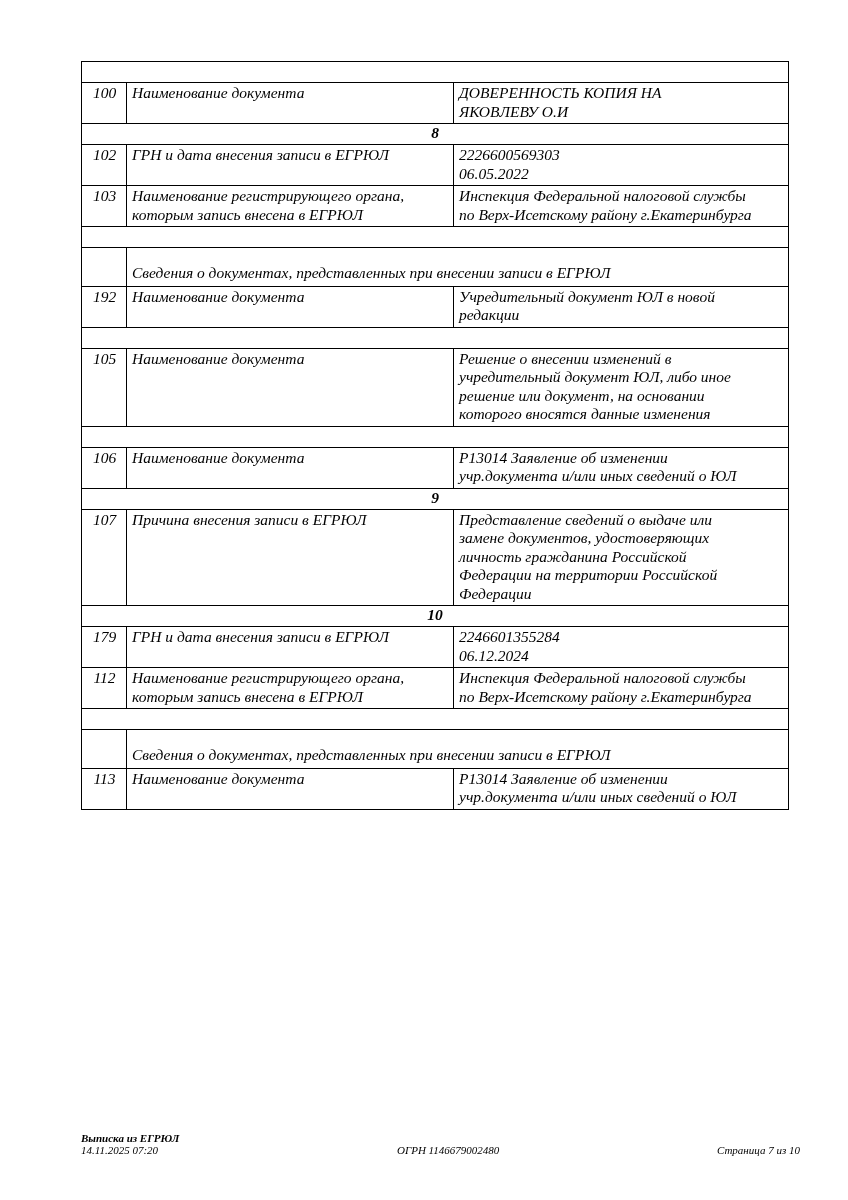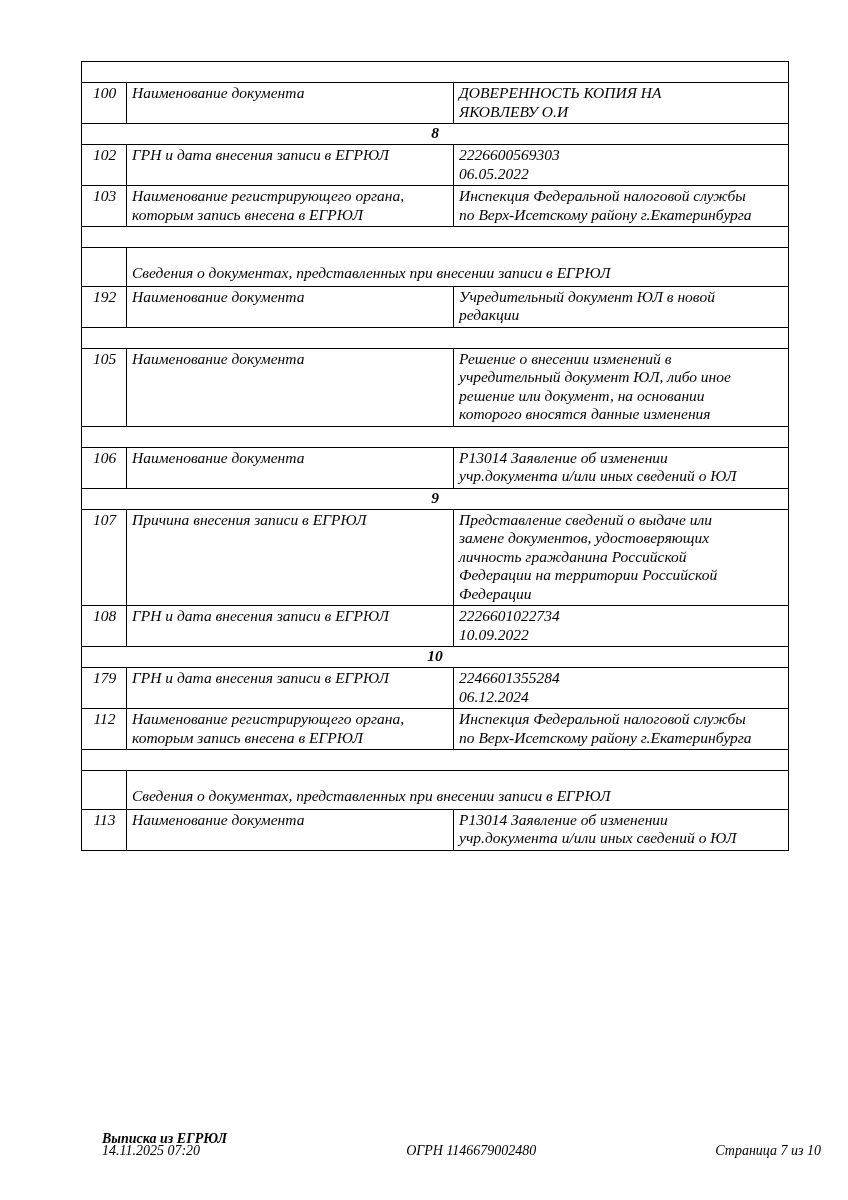--- a/index.html
+++ b/index.html
@@ -58,23 +58,22 @@
     padding-bottom: 3px;
   }
   .footer {
     position: absolute;
     left: 81px;
     top: 1133px;
     width: 719px;
     display: flex;
     justify-content: space-between;
     align-items: flex-end;
-    font-size: 14px;
+    font-size: 11px;
     line-height: 11.5px;
-    margin-left: 21px;
   }
   .footer-left .doc-type { font-weight: bold; }
   .footer-center, .footer-right { white-space: nowrap; }
 </style>
 </head>
 <body>
 
 <div class="page">
 
   <table class="doc-table">
@@ -162,26 +161,20 @@
       <tr>
         <td class="num">107</td>
         <td class="lbl">Причина внесения записи в ЕГРЮЛ</td>
         <td class="val">Представление сведений о выдаче или
 замене документов, удостоверяющих
 личность гражданина Российской
 Федерации на территории Российской
 Федерации</td>
       </tr>
 
-      <tr>
-        <td class="num">108</td>
-        <td class="lbl">ГРН и дата внесения записи в ЕГРЮЛ</td>
-        <td class="val">2226601022734
-10.09.2022</td>
-      </tr>
 
 
       <tr class="section">
         <td colspan="3">10</td>
       </tr>
 
 
       <tr>
         <td class="num">179</td>
         <td class="lbl">ГРН и дата внесения записи в ЕГРЮЛ</td>

